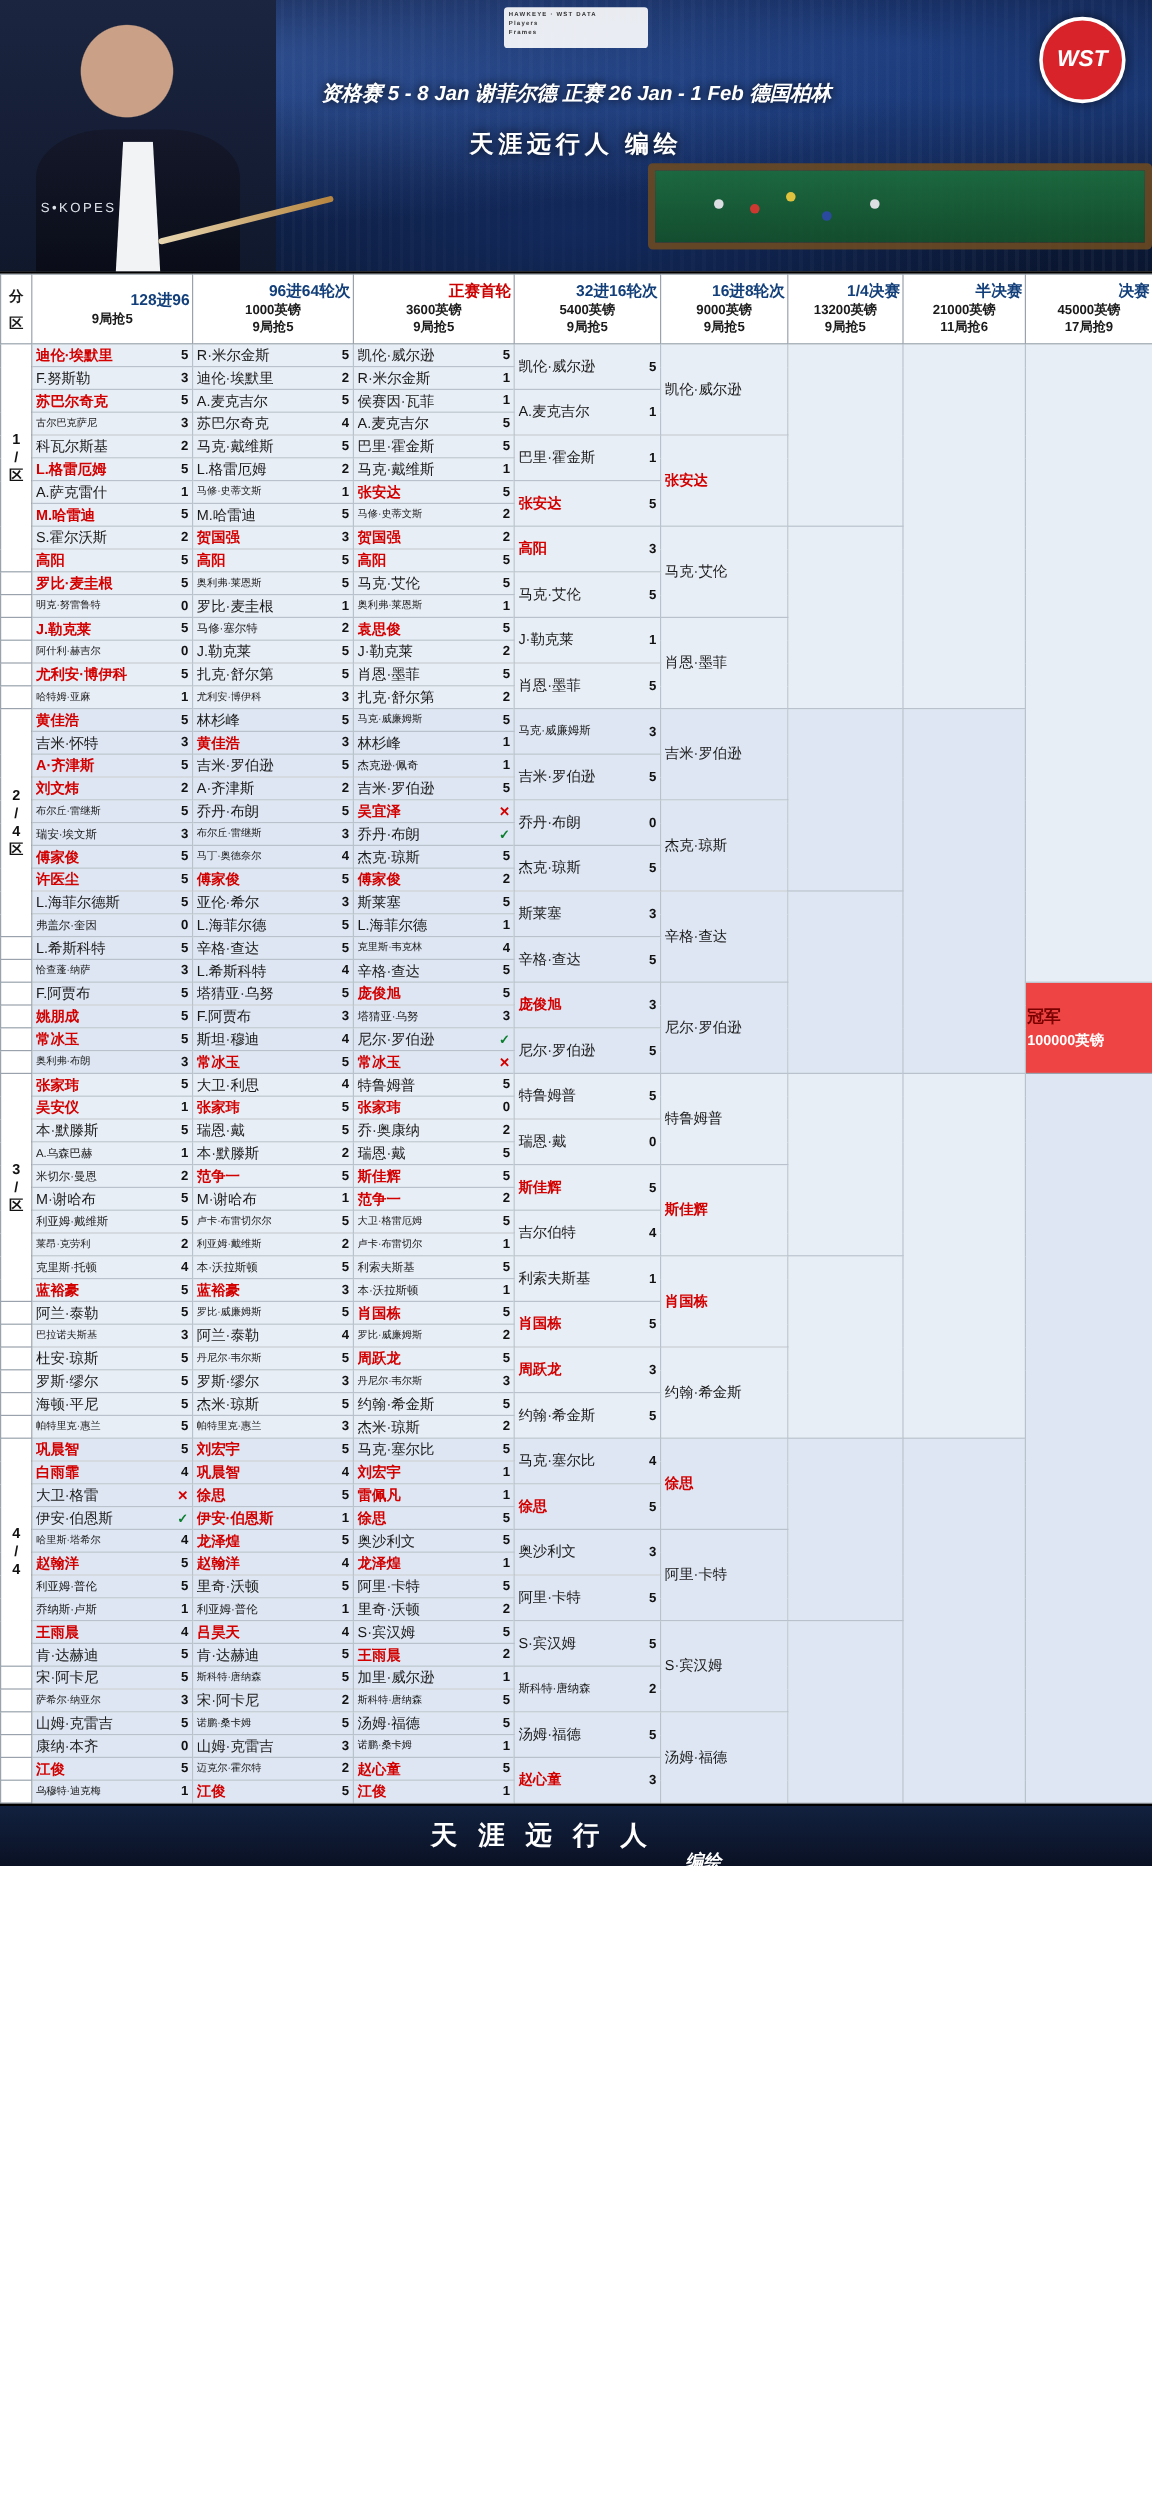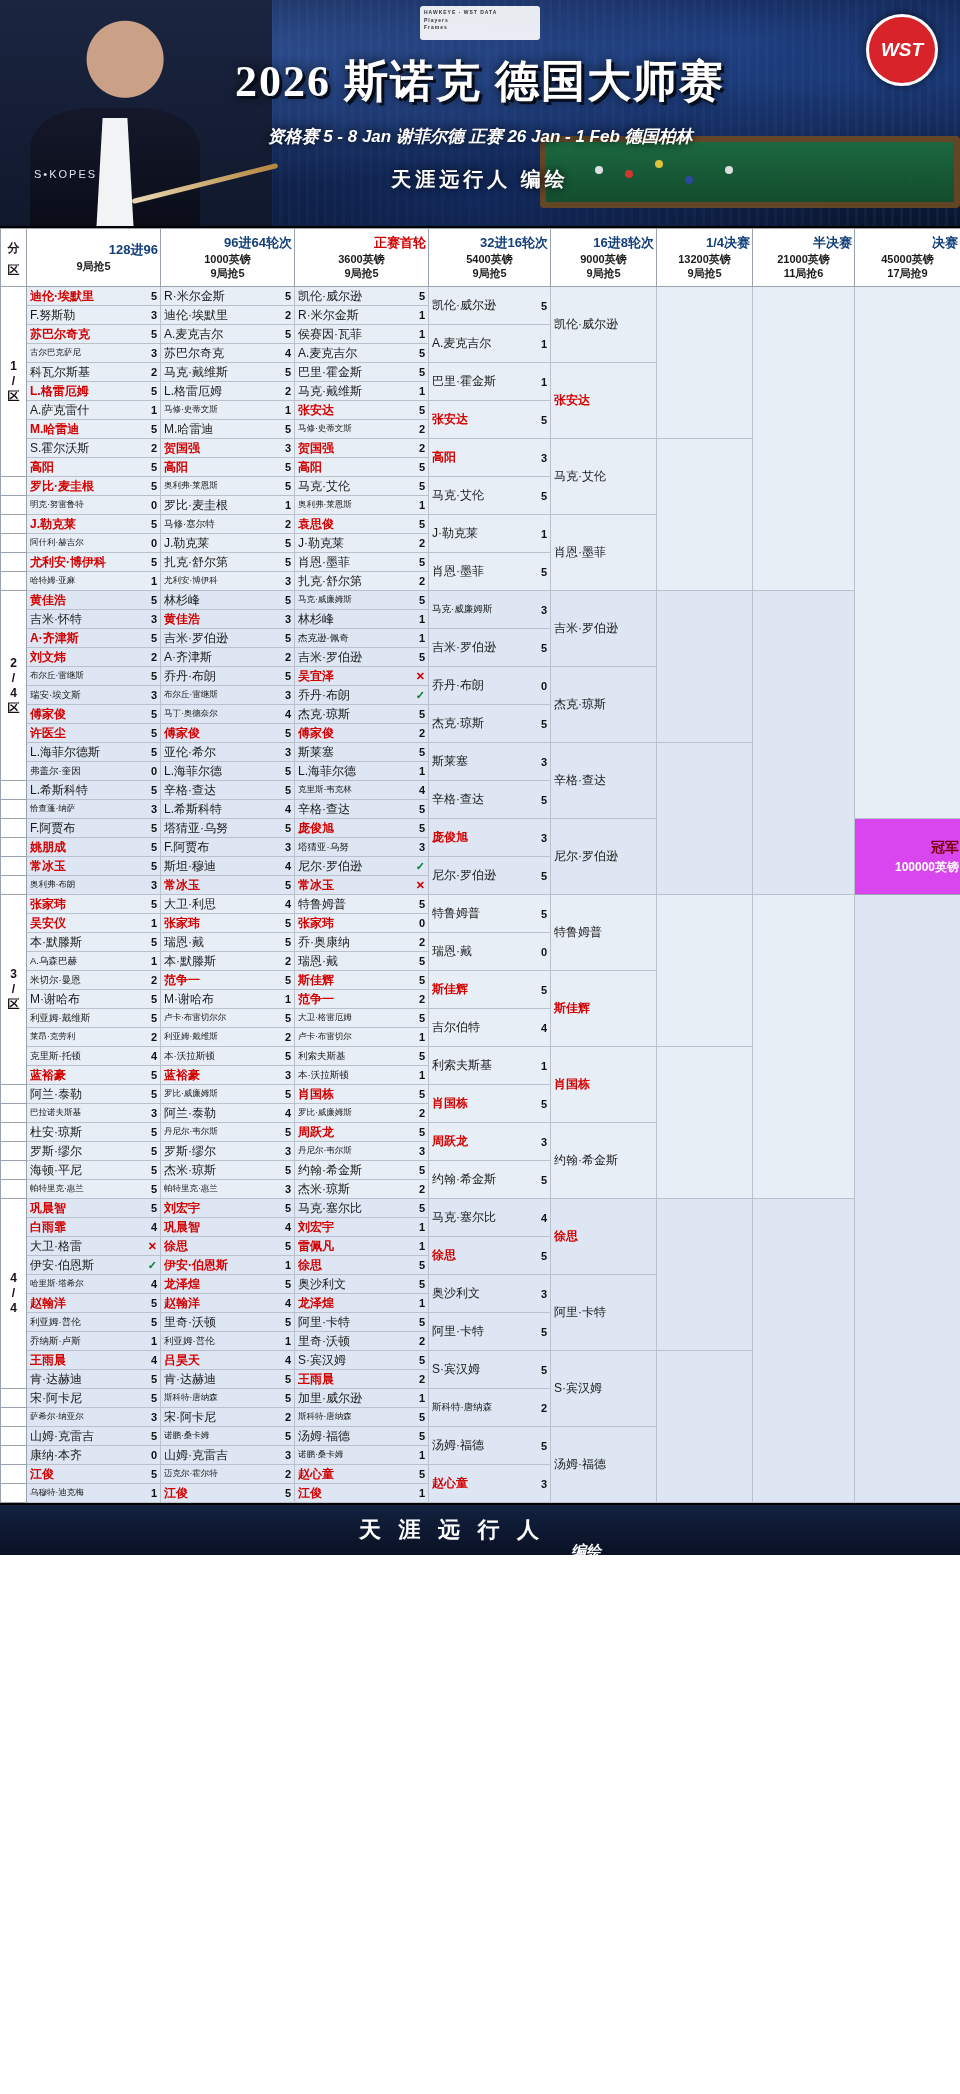--- a/index.html
+++ b/index.html
@@ -30,21 +30,21 @@
   .banner .table-strip {
     position: absolute; right: 0; bottom: 18px; width: 420px; height: 72px;
     background: linear-gradient(180deg,#1d6f3d,#14522c);
     border: 6px solid #6b4a22; border-radius: 4px; opacity: .9;
   }
   .banner .table-strip::after{
     content:""; position:absolute; left:12%; top:40%; width:8px;height:8px;border-radius:50%;
     background:#f3f3f3; box-shadow: 30px 4px 0 #e23b2e, 60px -6px 0 #f6d33c, 90px 10px 0 #2e4fa8, 130px 0 0 #f3f3f3;
   }
   .banner .player {
-    position: absolute; left: 0; top: 0; width: 272px; height: 228px;
+    position: absolute; left: 0; top: 0; width: 230px; height: 228px;
     background:
       radial-gradient(circle at 46% 26%, #caa187 0 38px, transparent 39px),
       linear-gradient(180deg,#1b2540 0%,#10182c 100%);
   }
   .banner .player .vest {
     position:absolute; left:30px; bottom:0; width:170px; height:120px;
     background: linear-gradient(180deg,#14182a,#0a0d18);
     border-top-left-radius: 60px 40px; border-top-right-radius: 60px 40px;
   }
   .banner .player .shirt {
@@ -117,21 +117,21 @@
   .lose { color: #1a1a1a; }
   .tick { color: #0a7f2e; font-weight: bold; }
   .cross { color: #d30000; font-weight: bold; }
   .small { font-size: 9.5px; }
   .xsmall { font-size: 8.5px; }
   .zonecell {
     background: #ffffff; border: 1px solid #9aa3ad; text-align: center; font-size: 12px;
     color: #111; font-weight: bold; line-height: 1.25;
   }
   .champ {
-    background: #d946ef; border: 1px solid #9aa3ad; text-align: right; color: #7a0000;
+    background: #ef4444; border: 1px solid #9aa3ad; text-align: left; color: #7a0000;
     font-weight: bold; font-size: 14px; line-height: 1.5;
   }
   .champ .money { color: #ffffff; font-size: 12px; display:block; }
 
   
   .footer {
     height: 52px; background: linear-gradient(180deg,#0e1e44,#0a1density 100%);
     background: linear-gradient(180deg,#12213f,#0a1124);
     display: flex; align-items: center; justify-content: center; gap: 26px;
     border-top: 2px solid #000;
@@ -153,21 +153,20 @@
       <div class="cue"></div>
       <div class="logo">S•KOPES</div>
     </div>
     <div class="scoreboard">
       <b>HAWKEYE · WST DATA</b>
       <b>Players</b>
       <b>Frames</b>
     </div>
     <div class="wst-badge">WST</div>
     <div class="title-wrap">
-      <div class="main-title">2026 斯诺克 德国大师赛</div>
       <div class="sub-title">资格赛 5 - 8 Jan  谢菲尔德    正赛 26 Jan - 1 Feb 德国柏林</div>
       <div class="author-line">天涯远行人   编绘</div>
     </div>
   </div>
 
   <table class="bracket">
     <colgroup>
       <col style="width:26px">
       <col style="width:134px">
       <col style="width:134px">

